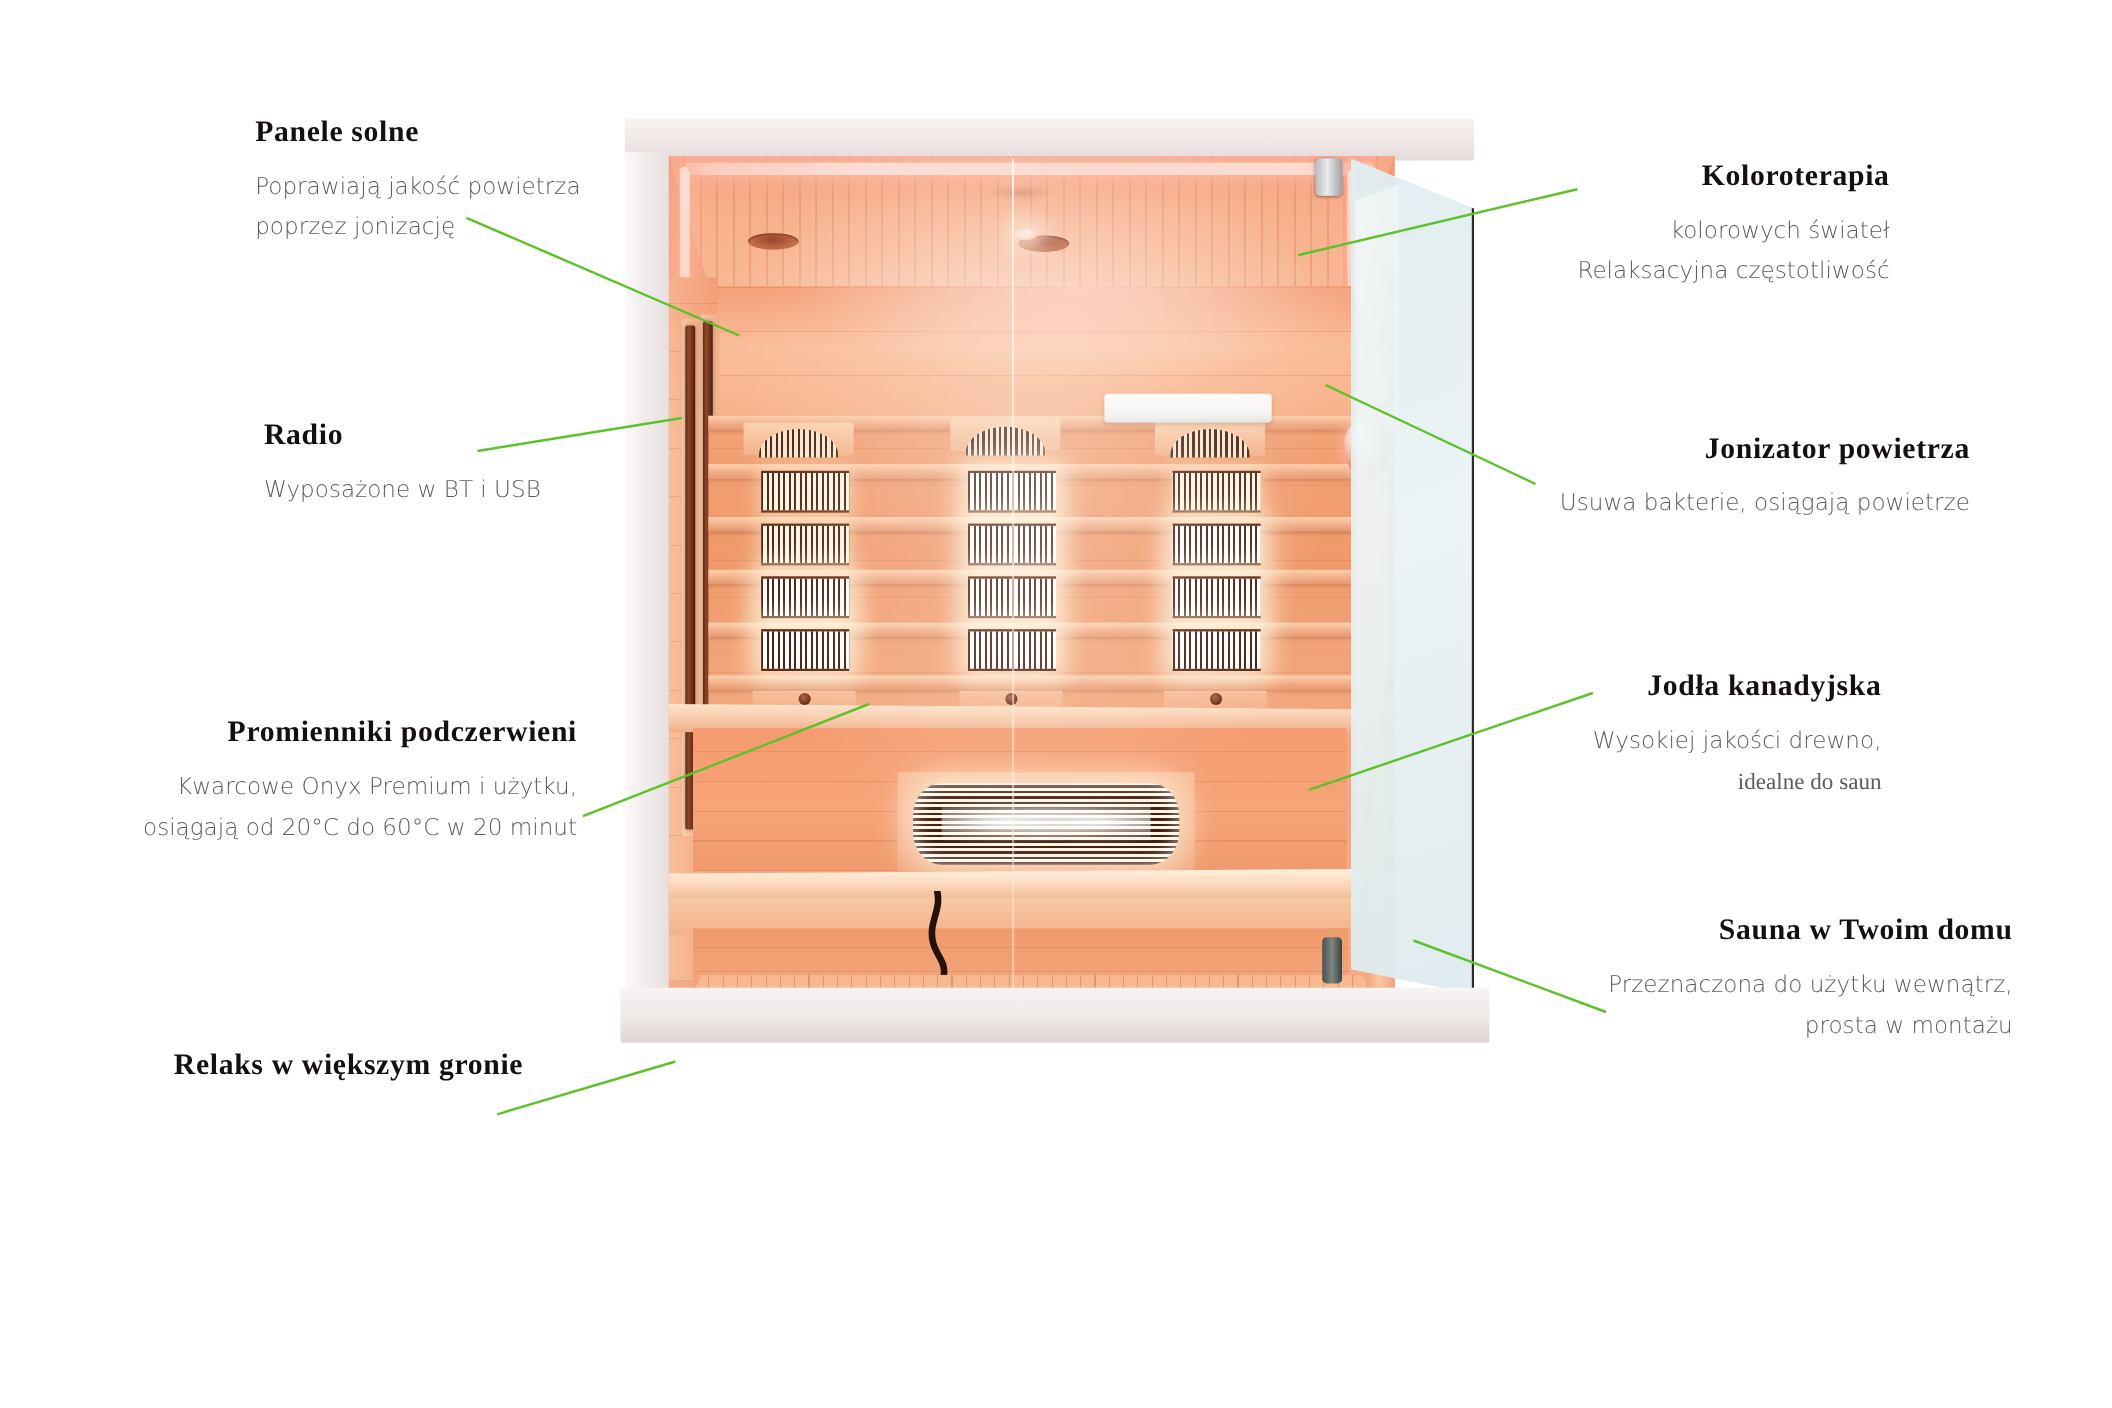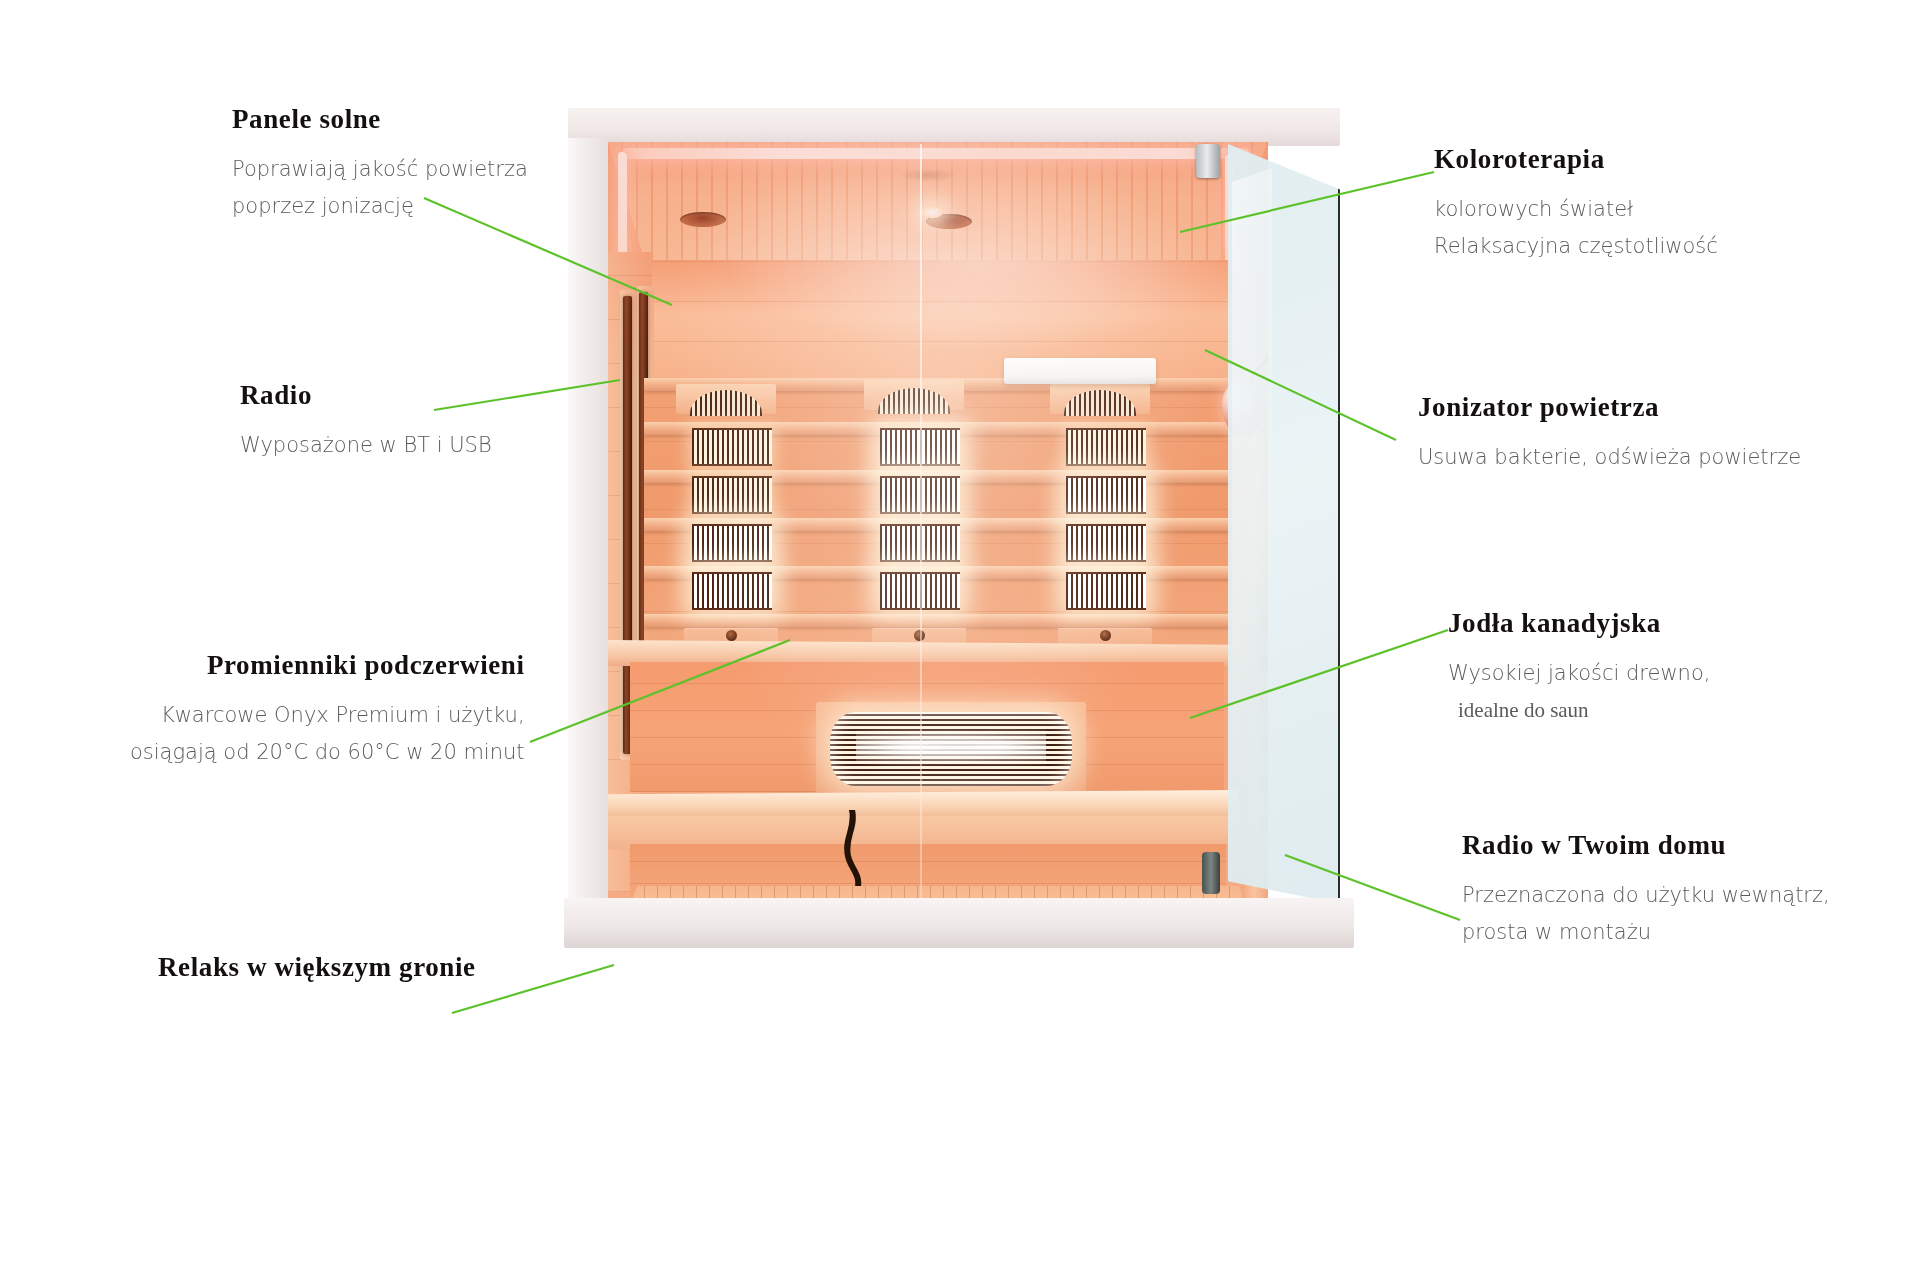--- a/index.html
+++ b/index.html
@@ -23,21 +23,21 @@
     margin-bottom: 16px;
   }
   .callout .c-line {
     font-family: "DejaVu Sans", sans-serif;
     font-size: 21px;
     color: #5b5b5b;
     font-weight: 300;
     line-height: 1.78;
     white-space: nowrap;
   }
-  .callout.right { text-align: left; }
+  .callout.right { text-align: right; }
 
   
   .leaders { position: absolute; inset: 0; pointer-events: none; }
 
   
   #photo {
     position: absolute;
     left: 568px; top: 108px;
     width: 772px; height: 840px;
   }
@@ -470,28 +470,28 @@
   </div>
 
   <div class="callout right" style="left:1434px; top:144px;">
     <div class="c-title">Koloroterapia</div>
     <div class="c-line">kolorowych świateł</div>
     <div class="c-line">Relaksacyjna częstotliwość</div>
   </div>
 
   <div class="callout right" style="left:1418px; top:392px;">
     <div class="c-title">Jonizator powietrza</div>
-    <div class="c-line">Usuwa bakterie, odświeża powietrze</div>
+    <div class="c-line">Usuwa bakterie, osiągają powietrze</div>
   </div>
 
   <div class="callout right" style="left:1448px; top:608px;">
     <div class="c-title">Jodła kanadyjska</div>
     <div class="c-line">Wysokiej jakości drewno,</div>
     <div class="c-line" style="padding-left:10px;font-family:Liberation Serif, serif;">idealne do saun</div>
   </div>
 
   <div class="callout right" style="left:1462px; top:830px;">
-    <div class="c-title">Radio w Twoim domu</div>
+    <div class="c-title">Sauna w Twoim domu</div>
     <div class="c-line">Przeznaczona do użytku wewnątrz,</div>
     <div class="c-line">prosta w montażu</div>
   </div>
 
 </div>
 
 </body></html>

